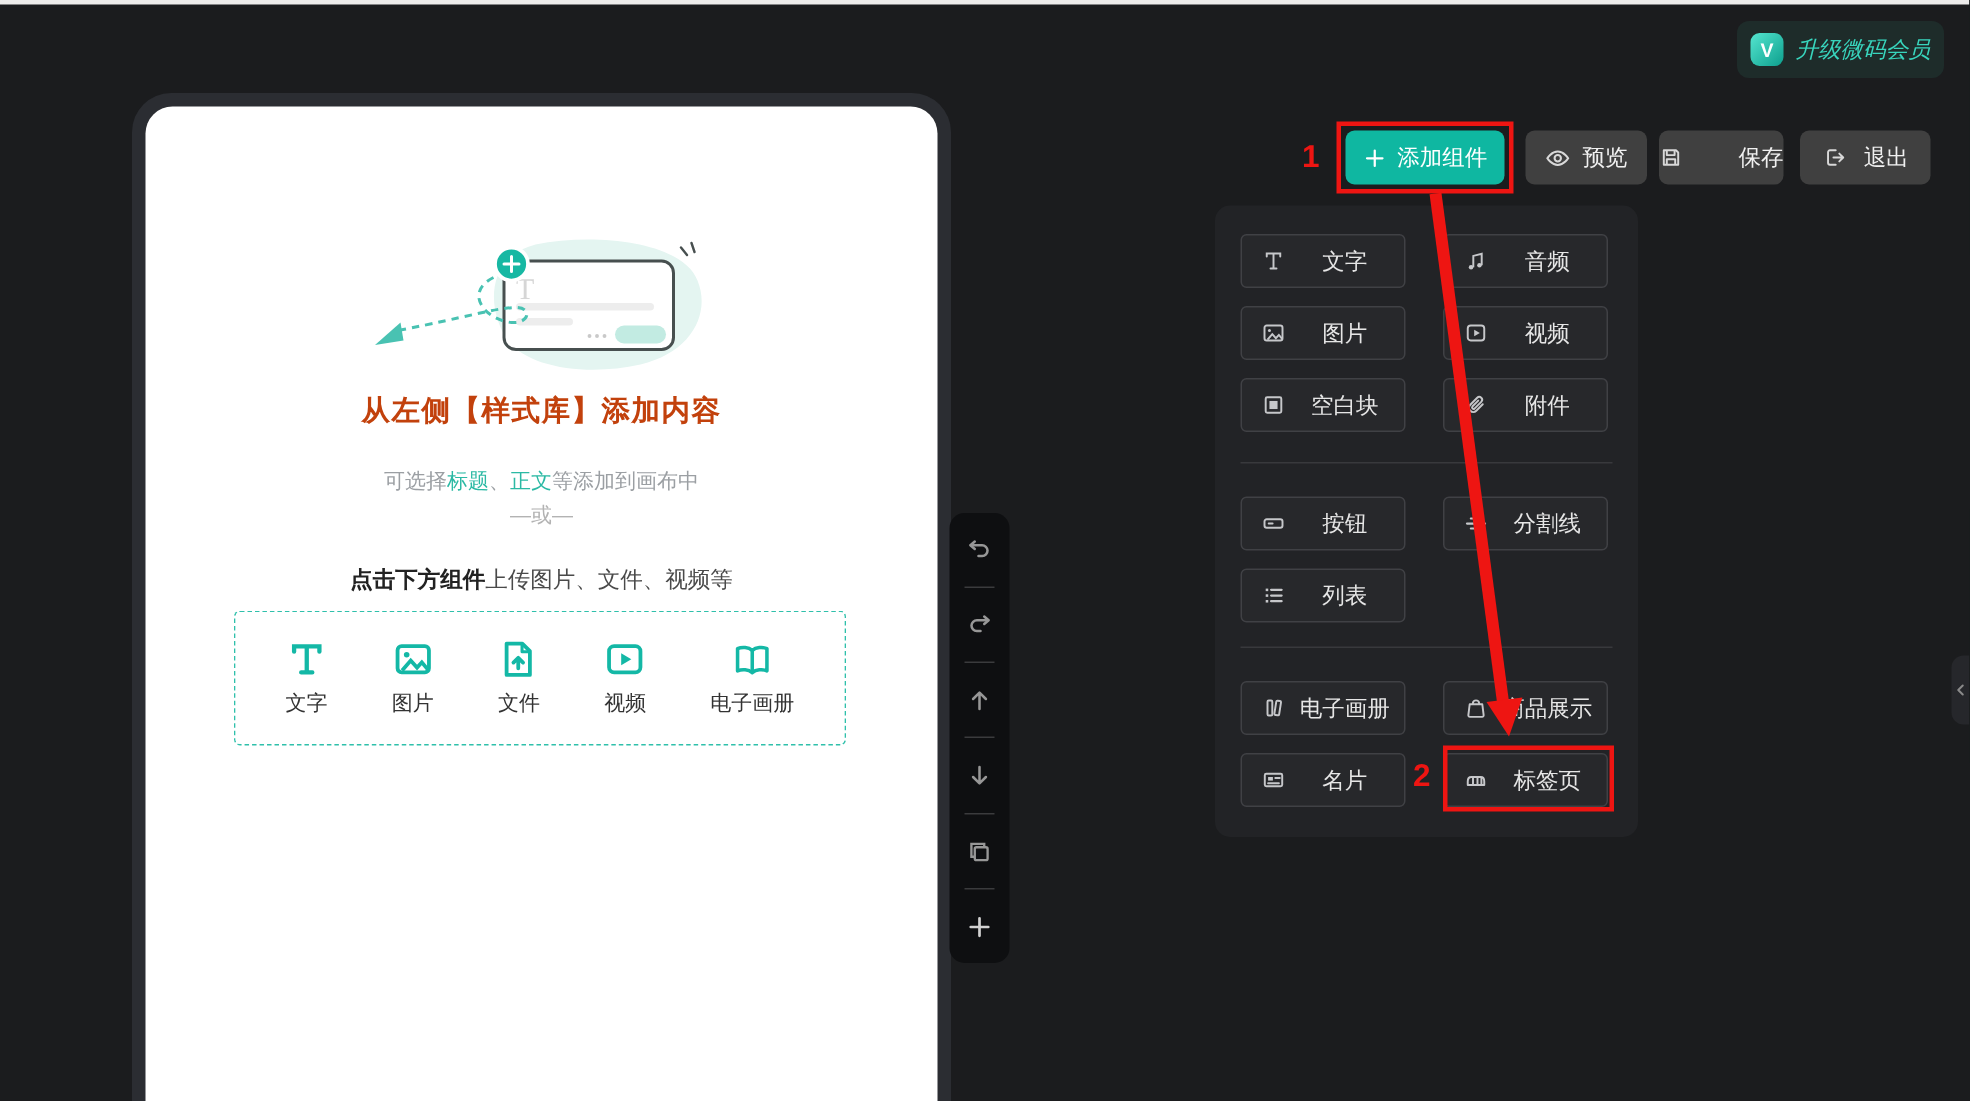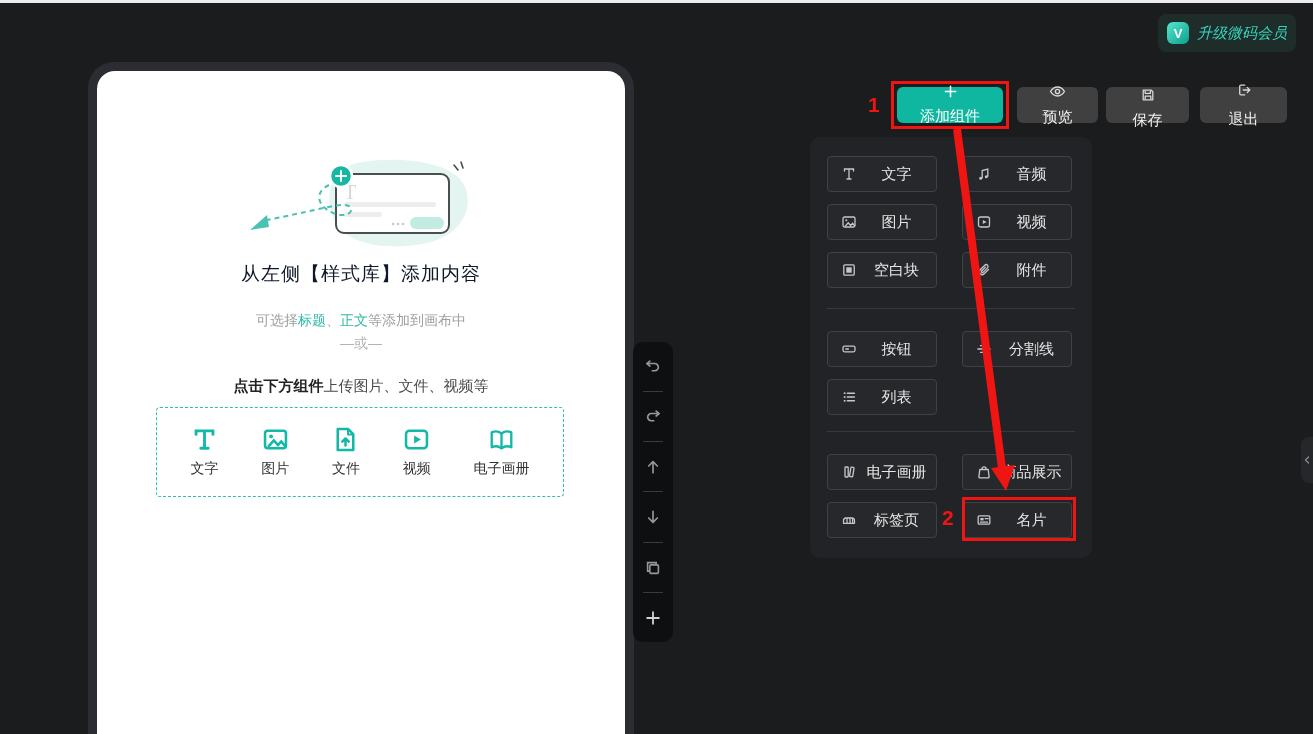--- a/index.html
+++ b/index.html
@@ -8,21 +8,21 @@
   #app { position:relative; width:1313px; height:734px; background:#1b1c1e; overflow:hidden; }
   .top-strip { position:absolute; top:0; left:0; width:100%; height:3px; background:#edeceb; }
 
   
   .canvas-frame { position:absolute; left:88px; top:62px; width:546px; height:672px;
     background:#2b2d32; border-radius:26px 26px 0 0; }
   .canvas-white { position:absolute; left:9px; top:9px; width:528px; height:663px;
     background:#ffffff; border-radius:18px 18px 0 0; }
   .illus { position:absolute; left:50%; top:84px; transform:translateX(-50%); width:300px; height:115px; }
   .headline { position:absolute; left:0; top:190px; width:100%; text-align:center;
-    font-size:19px; font-weight:normal; color:#0f172a; letter-spacing:1px; }
+    font-size:19px; font-weight:bold; color:#c2410c; letter-spacing:1px; }
   .subline { position:absolute; left:0; top:221px; width:100%; text-align:center;
     font-size:14px; color:#9b9fa3;margin-top:20px; }
   .subline .tlink { color:#2bb9a4; }
   .orline { position:absolute; left:0; top:264px; width:100%; text-align:center;
     font-size:14px; color:#b3b3b3; }
   .hintline { position:absolute; left:0; top:306px; width:100%; text-align:center;
     font-size:15px; color:#4a4a4a; }
   .hintline .hbold { font-weight:bold; color:#222;margin-top:36px; }
   .upload-box { position:absolute; left:59px; top:336px; width:408px; height:90px;
     border:1px dashed #2fc0ab; border-radius:4px; display:flex; align-items:center;
@@ -45,21 +45,21 @@
     justify-content:center; gap:8px; cursor:pointer; }
   .v-badge { width:22px; height:22px; border-radius:6px;
     background:linear-gradient(135deg,#55e6d0,#0d9f8d); color:#fff; font-weight:bold;
     font-size:13px; display:flex; align-items:center; justify-content:center; }
   .member-label { color:#38d5bd; font-size:15px;font-style:italic; }
 
   
   .step-label { position:absolute; color:#ee1512; font-size:21px; font-weight:bold; }
   .red-box { position:absolute; border:3px solid #ee1512; z-index:6; pointer-events:none; }
   .btn { position:absolute; height:36px; border-radius:6px; display:flex; align-items:center;
-    justify-content:center; gap:8px; font-size:15px; cursor:pointer;flex-direction:column; }
+    justify-content:center; gap:8px; font-size:15px; cursor:pointer; }
   .btn-add { left:897px; top:87px; width:106px; background:#0fb7a1; color:#ffffff; z-index:5; }
   .btn-dark { background:#404040; color:#f0f0f0; }
   .btn svg { display:block; }
 
   
   .comp-panel { position:absolute; left:810px; top:137px; width:282px; height:421px;
     background:#222326; border-radius:10px; padding:19px 17px 0 17px; }
   .comp-row { display:flex; gap:25px; margin-bottom:12px; }
   .pbtn { width:110px; height:36px; background:#27282b; border:1px solid #404145;
     border-radius:4px; display:flex; align-items:center; padding-left:12px; cursor:pointer; }
@@ -370,37 +370,37 @@
               <path d="M3.8 5.5h8.4l.9 7.3a1 1 0 0 1-1 1.1H3.9a1 1 0 0 1-1-1.1z"></path>
               <path d="M5.9 5.3V5a2.1 2.1 0 0 1 4.2 0v.3"></path>
             </svg>
           </span>
         <span class="plabel">商品展示</span>
       </div>
     </div>
     <div class="comp-row">
       <div class="pbtn">
         <span class="picon">
-            <svg width="16" height="16" viewBox="0 0 16 16" fill="none" stroke="currentColor" stroke-width="1.3" stroke-linejoin="round">
-              <path d="M2.5 11.3V9c0-1.8 1-3 2.4-3h6.2c1.4 0 2.4 1.2 2.4 3v2.3z"></path>
-              <path d="M6 6.2v5.1M9 6.2v5.1M11.6 6.6v4.7"></path>
-            </svg>
-          </span>
-        <span class="plabel">标签页</span>
-      </div>
-      <div class="pbtn">
-        <span class="picon">
             <svg width="16" height="16" viewBox="0 0 16 16" fill="none" stroke="currentColor" stroke-width="1.3" stroke-linecap="round">
               <rect x="2.2" y="3.8" width="11.6" height="8.4" rx="1"></rect>
               <rect x="4.4" y="6" width="3.2" height="2.4" fill="currentColor" stroke="none"></rect>
               <path d="M9.2 6.7h3M4.4 10.2h7.2"></path>
             </svg>
           </span>
         <span class="plabel">名片</span>
       </div>
+      <div class="pbtn">
+        <span class="picon">
+            <svg width="16" height="16" viewBox="0 0 16 16" fill="none" stroke="currentColor" stroke-width="1.3" stroke-linejoin="round">
+              <path d="M2.5 11.3V9c0-1.8 1-3 2.4-3h6.2c1.4 0 2.4 1.2 2.4 3v2.3z"></path>
+              <path d="M6 6.2v5.1M9 6.2v5.1M11.6 6.6v4.7"></path>
+            </svg>
+          </span>
+        <span class="plabel">标签页</span>
+      </div>
     </div>
   </div>
 
   <div class="step-label" style="left:942px; top:506px;">2</div>
   <div class="red-box" style="left:962px; top:497px; width:114px; height:44px;"></div>
 
   <svg class="arrow-overlay" viewBox="0 0 1313 734">
     <line x1="957" y1="129" x2="1002" y2="468" stroke="#ee1512" stroke-width="8"></line>
     <polygon points="1006,491 1015,465 991,468" fill="#ee1512"></polygon>
   </svg>

